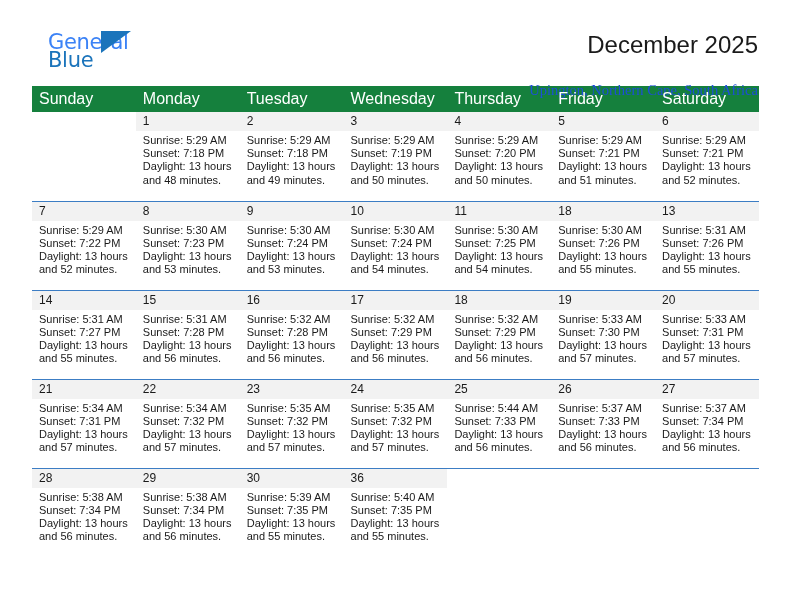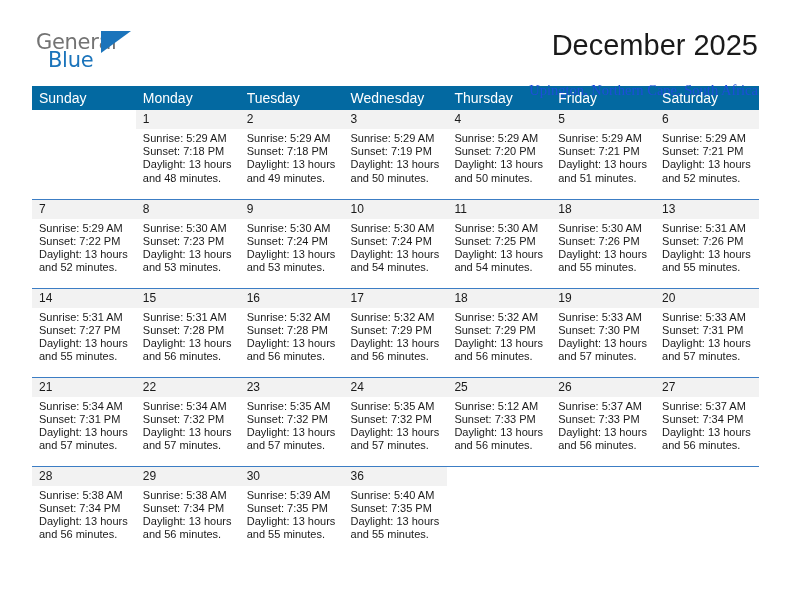--- a/index.html
+++ b/index.html
@@ -33,25 +33,25 @@
   }
 
   .logo {
     position: relative;
     width: 110px;
     height: 48px;
     flex: 0 0 auto;
   }
   .logo-general {
     position: absolute;
-    left: 4px;
+    left: 16px;
     top: 2px;
     font-size: 21px;
     letter-spacing: -0.3px;
-    color: #737373;
+    color: #3b82f6;
     font-family: "DejaVu Sans", sans-serif;
   }
   .logo-blue {
     position: absolute;
     left: 16px;
     top: 20px;
     font-size: 21px;
     letter-spacing: -0.3px;
     color: #1b74bb;
     font-family: "DejaVu Sans", sans-serif;
@@ -65,21 +65,21 @@
     border-left: 30px solid #1b74bb;
     border-bottom: 22px solid transparent;
   }
 
   .title-block {
     text-align: right;
     flex: 0 0 auto;
     padding-top: 0px;
   }
   .cal-title {
-    font-size: 29px;
+    font-size: 24px;
     font-weight: normal;
     color: #1a1a1a;
     line-height: 34px;
     letter-spacing: 0px;
     font-family: "Liberation Sans", sans-serif;
   }
   .cal-subtitle {
     font-size: 14.5px;
     color: #1d4ed8;
     line-height: 20px;
@@ -90,23 +90,23 @@
   
   .calendar {
     margin: 10px 33px 0 32px;
     border-collapse: collapse;
     table-layout: fixed;
     width: 727px;
   }
   .calendar col { width: 103.85px; }
 
   .calendar thead th {
-    background: #0369a1;
+    background: #15803d;
     color: #ffffff;
-    font-size: 14px;
+    font-size: 16px;
     font-weight: normal;
     text-align: left;
     padding: 4px 0 4px 7px;
     height: 20px;
     box-sizing: border-box;
     font-family: "Liberation Sans", sans-serif;
   }
 
   .calendar tbody td {
     vertical-align: top;
@@ -436,21 +436,21 @@
                 <div>Sunrise: 5:35 AM</div>
                 <div>Sunset: 7:32 PM</div>
                 <div class="daylight">Daylight: 13 hours and 57 minutes.</div>
               </div>
             </div>
           </td>
           <td>
             <div class="cell-inner">
               <div class="daynum">25</div>
               <div class="info">
-                <div>Sunrise: 5:12 AM</div>
+                <div>Sunrise: 5:44 AM</div>
                 <div>Sunset: 7:33 PM</div>
                 <div class="daylight">Daylight: 13 hours and 56 minutes.</div>
               </div>
             </div>
           </td>
           <td>
             <div class="cell-inner">
               <div class="daynum">26</div>
               <div class="info">
                 <div>Sunrise: 5:37 AM</div>

